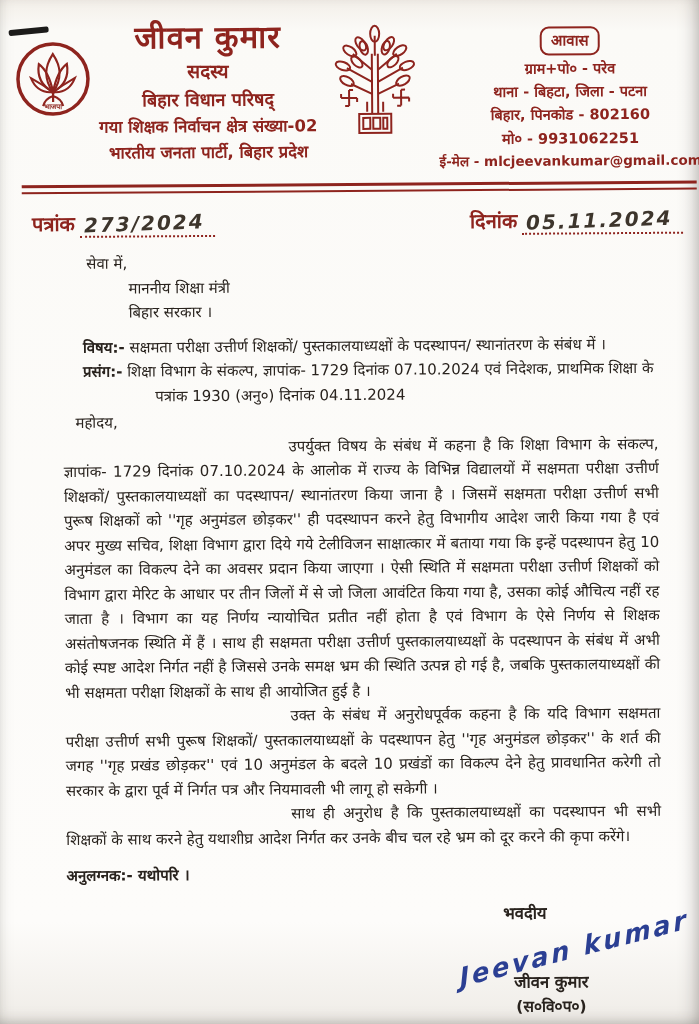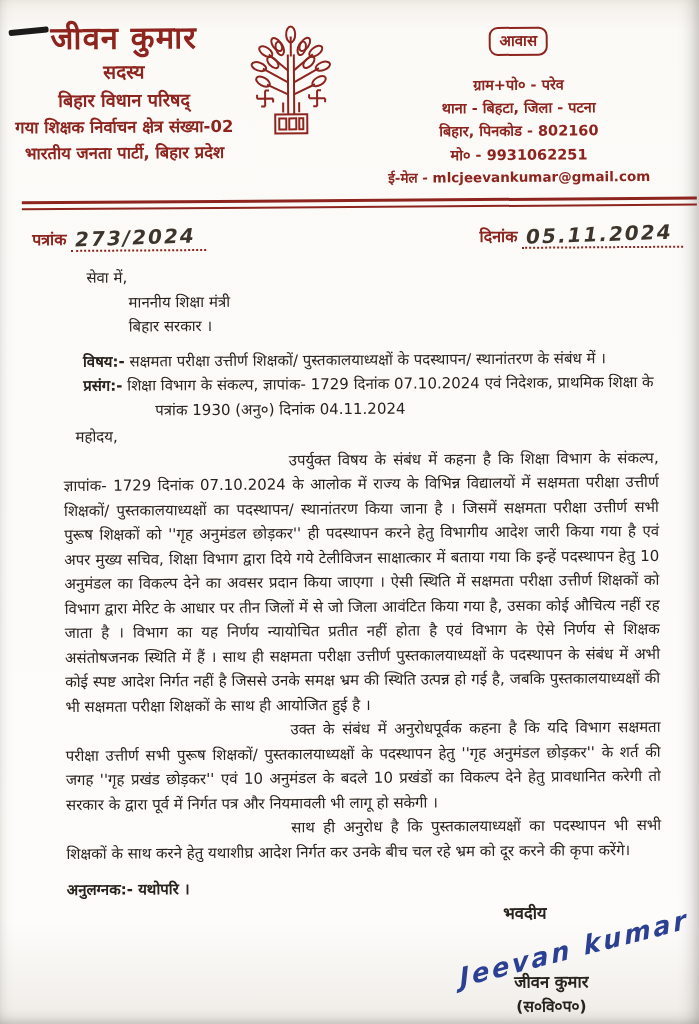--- a/index.html
+++ b/index.html
@@ -26,28 +26,28 @@
   .lh-center{flex:0 0 216px;text-align:center;color:#8e241e;margin-left:2px;}
   .lh-name{font-size:31px;font-weight:bold;letter-spacing:1px;line-height:1.05;}
   .lh-role{font-size:19px;font-weight:bold;margin-top:4px;}
   .lh-org{font-size:18px;font-weight:bold;margin-top:3px;}
   .lh-const{font-size:16.5px;font-weight:bold;margin-top:3px;white-space:nowrap;}
   .lh-party{font-size:16.5px;font-weight:bold;margin-top:3px;white-space:nowrap;}
   .lh-tree{flex:0 0 122px;padding-top:4px;text-align:center;}
   .lh-addr{flex:1 1 auto;text-align:center;color:#8e241e;font-weight:bold;
     font-size:14.5px;line-height:1.6;padding:8px 8px 0 0;}
   .awas-box{display:inline-block;border:2px solid #8e241e;border-radius:9px;
-    padding:0 9px 1px 9px;font-size:15px;margin-bottom:18px;}
+    padding:0 9px 1px 9px;font-size:15px;margin-bottom:2px;}
   .lh-email{font-size:13.5px;white-space:nowrap;}
   .rule{margin:10px 0 0 24px;height:4px;border-top:3px solid #8e241e;
     border-bottom:2px solid #8e241e;}
   
   .ref{display:flex;justify-content:space-between;align-items:flex-end;
     padding:16px 14px 0 34px;}
-  .ref-label{color:#8e241e;font-weight:bold;font-size:16px;}
+  .ref-label{color:#8e241e;font-weight:bold;font-size:20px;}
   .dotted{display:inline-block;border-bottom:2px dotted #8e241e;min-width:120px;
     padding:0 10px 0 4px;}
   .hand{font-style:italic;font-size:20px;color:#3d352c;letter-spacing:2px;
     display:inline-block;transform:rotate(-1.6deg);font-weight:bold;}
   
   .body{padding:14px 40px 0 64px;font-size:15px;line-height:24.5px;}
   .seva{margin-left:24px;}
   .recipient{margin-left:66px;}
   .gap-sm{height:10px;}
   .meta{margin-left:20px;padding-left:72px;text-indent:-72px;}
@@ -67,20 +67,32 @@
 </style>
 </head>
 <body>
 
 <div class="page">
   <div class="scan">
 
     <div class="corner-mark"></div>
 
     <div class="lh">
+      <div class="lh-logo">
+        <svg width="80" height="82" viewBox="0 0 80 82">
+          <circle cx="40" cy="41" r="35" fill="none" stroke="#8e241e" stroke-width="3.5"></circle>
+          <path d="M40 16 C32 28 30 40 40 54 C50 40 48 28 40 16 Z" fill="none" stroke="#8e241e" stroke-width="2.2"></path>
+          <path d="M26 26 C24 38 29 48 40 54 C38 44 34 32 26 26 Z" fill="none" stroke="#8e241e" stroke-width="2.2"></path>
+          <path d="M54 26 C56 38 51 48 40 54 C42 44 46 32 54 26 Z" fill="none" stroke="#8e241e" stroke-width="2.2"></path>
+          <path d="M18 40 C22 50 30 55 40 54 C33 49 25 44 18 40 Z" fill="none" stroke="#8e241e" stroke-width="2"></path>
+          <path d="M62 40 C58 50 50 55 40 54 C47 49 55 44 62 40 Z" fill="none" stroke="#8e241e" stroke-width="2"></path>
+          <path d="M40 54 L40 64 M40 58 C34 60 31 64 30 68 M40 58 C46 60 49 64 50 68" fill="none" stroke="#8e241e" stroke-width="2.2"></path>
+          <text x="40" y="71" font-size="7" fill="#8e241e" text-anchor="middle" font-weight="bold">भाजपा</text>
+        </svg>
+      </div>
 
       <div class="lh-center">
         <div class="lh-name">जीवन कुमार</div>
         <div class="lh-role">सदस्य</div>
         <div class="lh-org">बिहार विधान परिषद्</div>
         <div class="lh-const">गया शिक्षक निर्वाचन क्षेत्र संख्या-02</div>
         <div class="lh-party">भारतीय जनता पार्टी, बिहार प्रदेश</div>
       </div>
 
       <div class="lh-tree">

